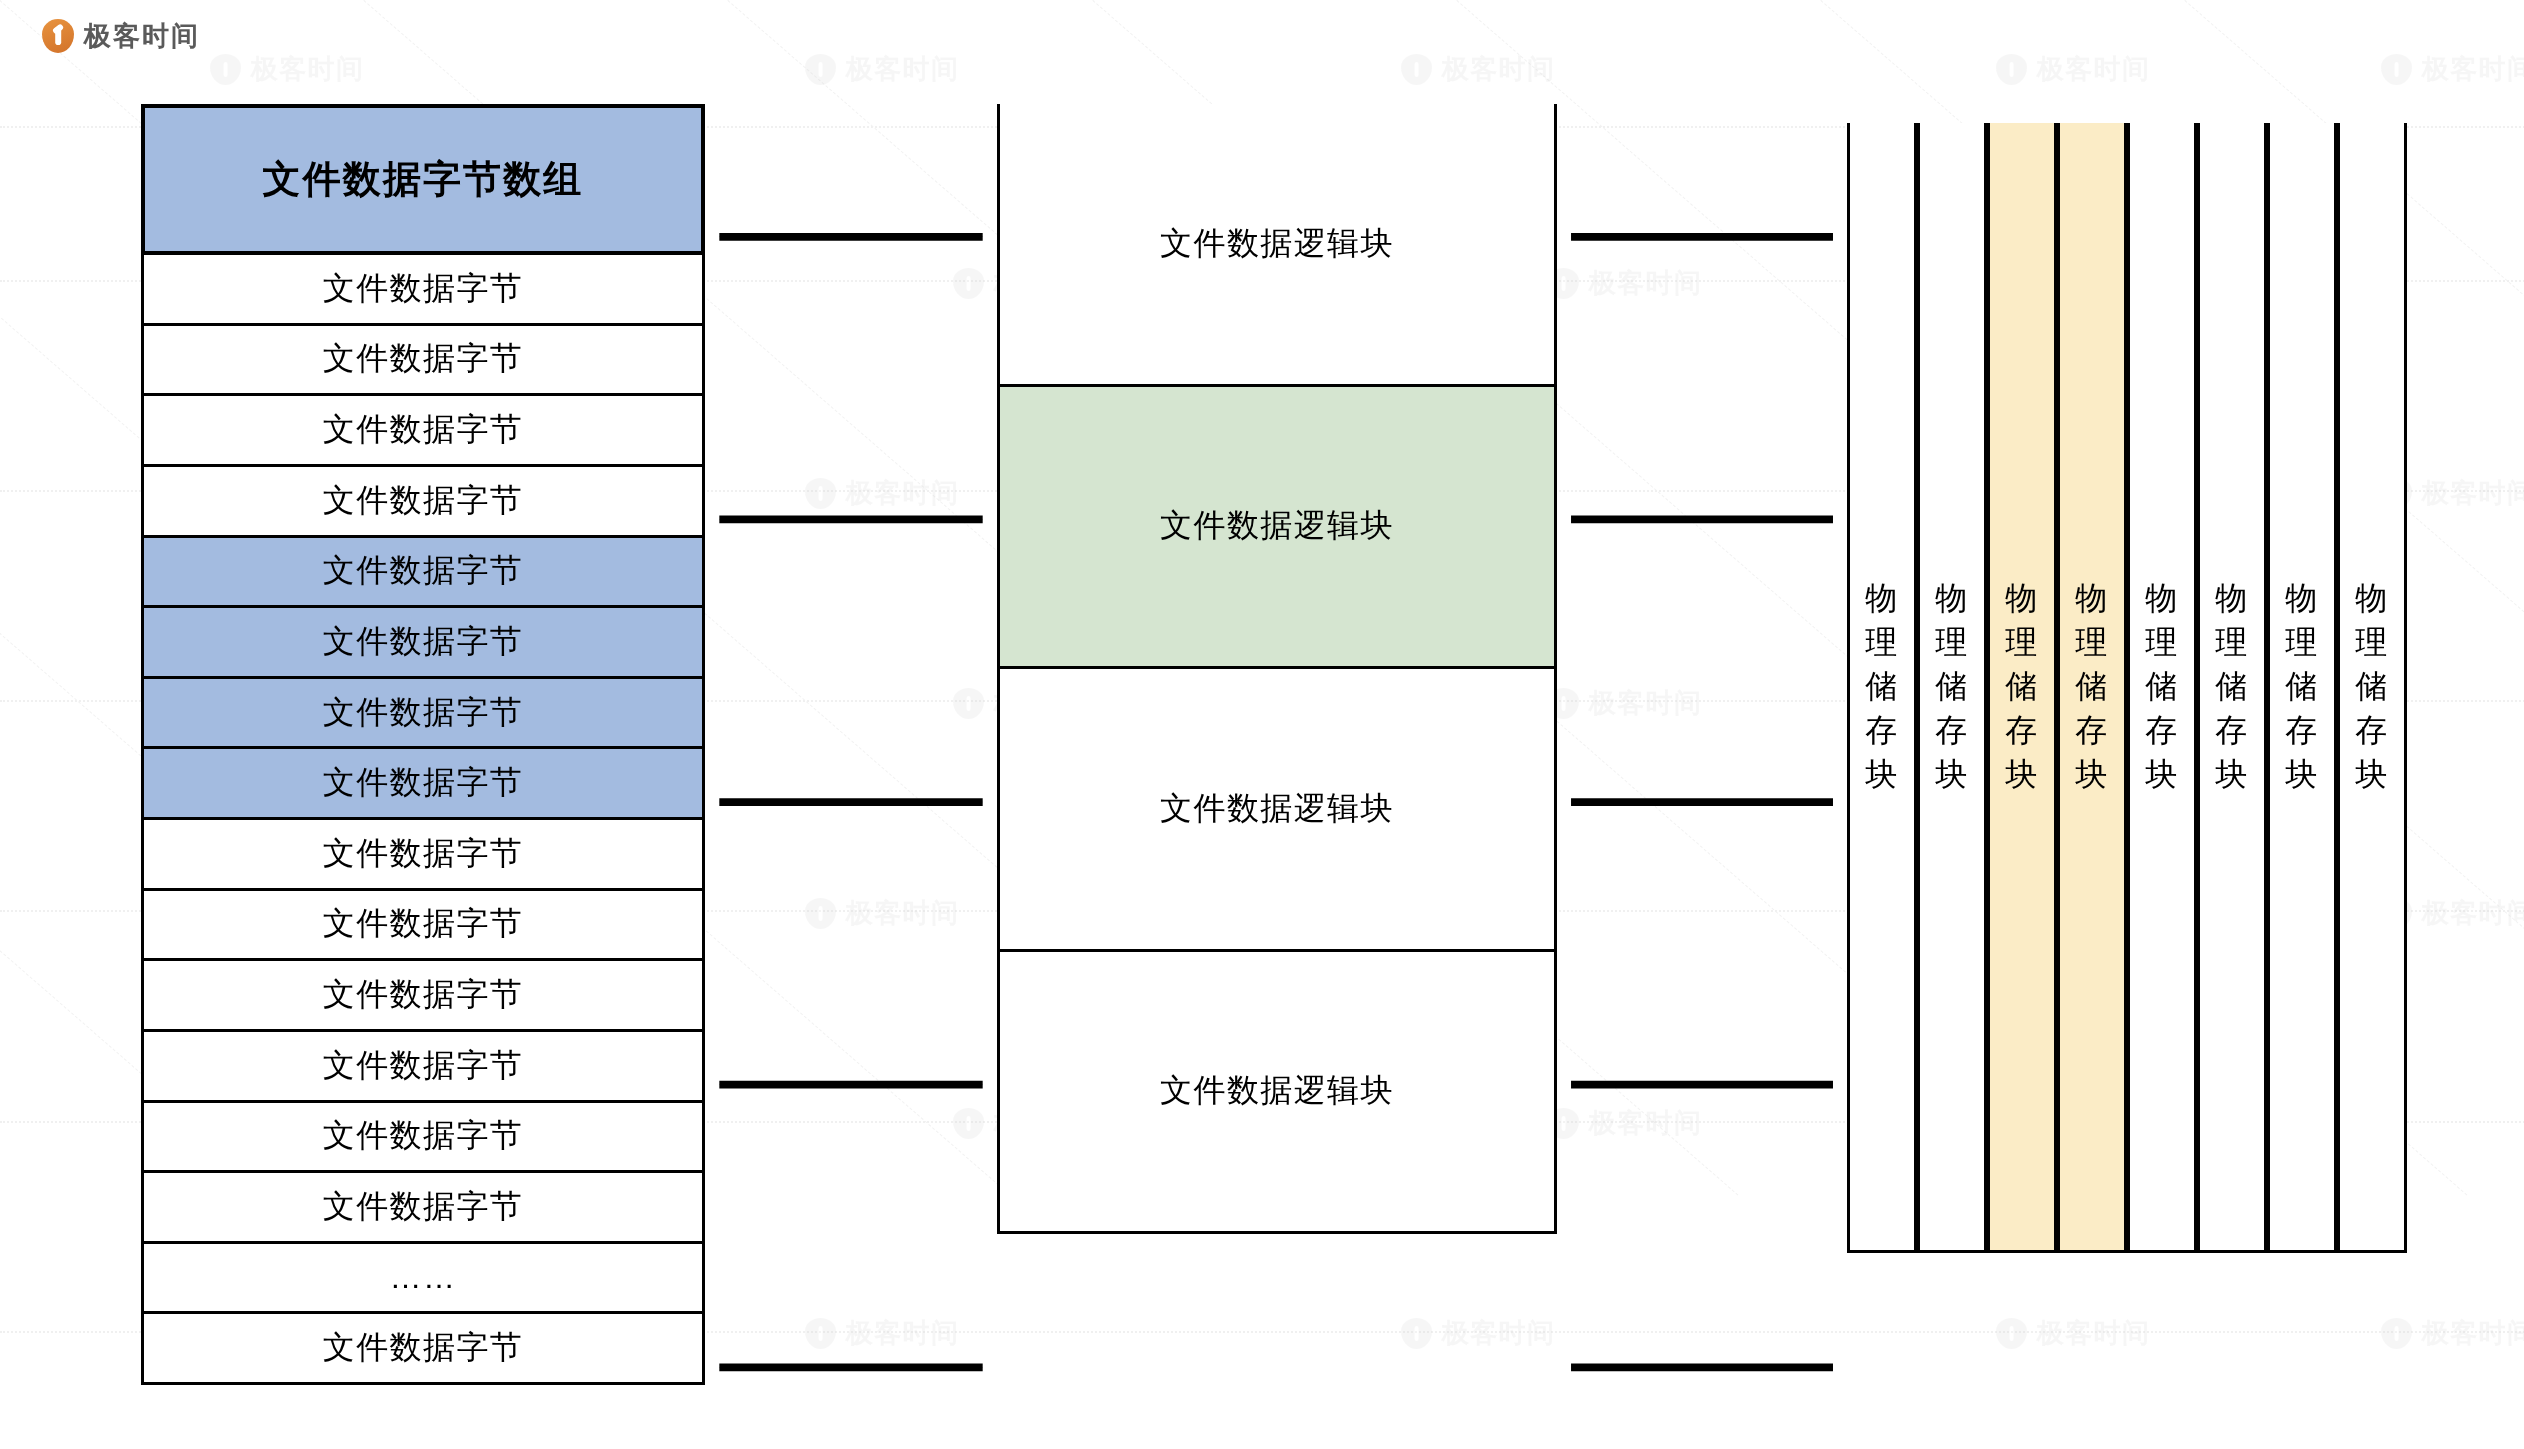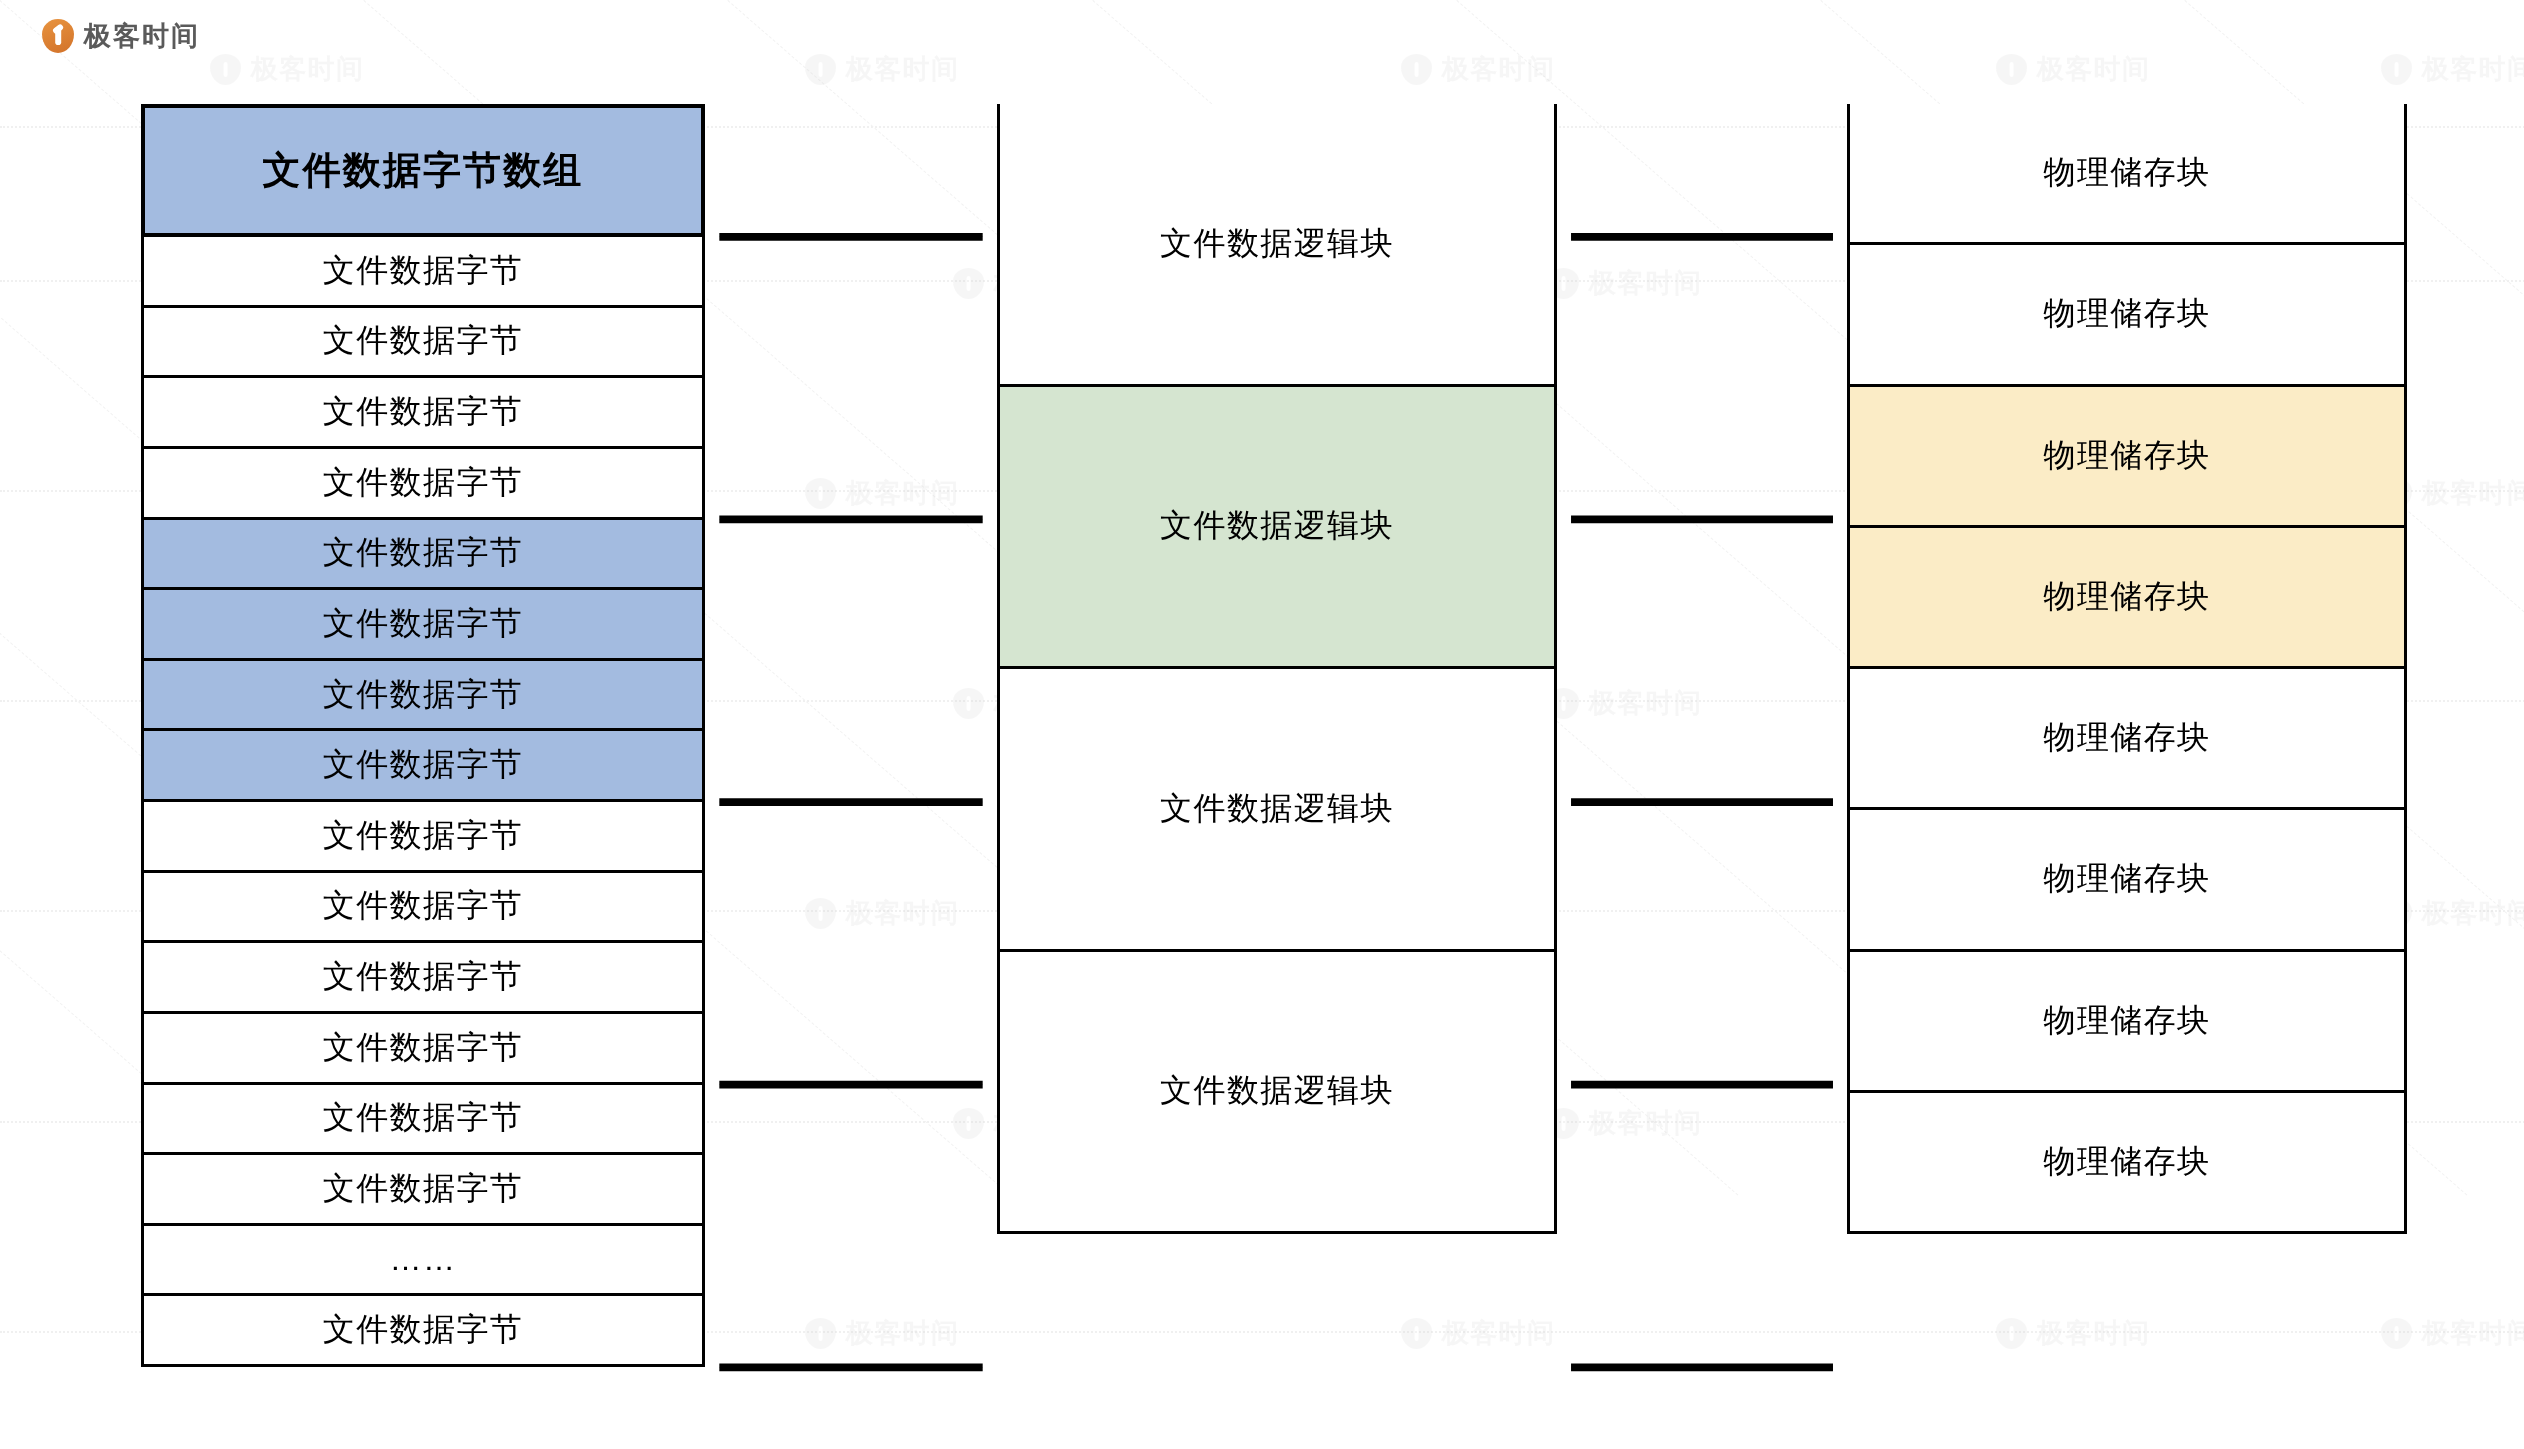--- a/index.html
+++ b/index.html
@@ -324,21 +324,21 @@
     <div class="logo-mark">
       <div class="drop"></div>
       <div class="stem"></div>
       <div class="nub"></div>
     </div>
     <div class="brand-text">极客时间</div>
   </div>
 
   <div id="diagram">
       <div class="column" style="left: 141px; top: 104px; width: 564px;">
-        <div class="col-header" style="height: 133px; background: rgb(163, 187, 224);">文件数据字节数组</div>
+        <div class="col-header" style="height: 151px; background: rgb(163, 187, 224);">文件数据字节数组</div>
         <div style="height: 1130px; display: flex; flex-direction: column;">
           <div class="cell first-cell" style="flex: 1 1 0px; background: rgb(255, 255, 255); border-top: none;">文件数据字节</div>
           <div class="cell" style="flex: 1 1 0px; background: rgb(255, 255, 255);">文件数据字节</div>
           <div class="cell" style="flex: 1 1 0px; background: rgb(255, 255, 255);">文件数据字节</div>
           <div class="cell" style="flex: 1 1 0px; background: rgb(255, 255, 255);">文件数据字节</div>
           <div class="cell" style="flex: 1 1 0px; background: rgb(163, 187, 224);">文件数据字节</div>
           <div class="cell" style="flex: 1 1 0px; background: rgb(163, 187, 224);">文件数据字节</div>
           <div class="cell" style="flex: 1 1 0px; background: rgb(163, 187, 224);">文件数据字节</div>
           <div class="cell" style="flex: 1 1 0px; background: rgb(163, 187, 224);">文件数据字节</div>
           <div class="cell" style="flex: 1 1 0px; background: rgb(255, 255, 255);">文件数据字节</div>
@@ -353,21 +353,21 @@
       </div>
       <div class="column" style="left: 997px; top: 104px; width: 560px;">
         <div style="height: 1130px; display: flex; flex-direction: column;">
           <div class="cell first-cell" style="flex: 1 1 0px; background: rgb(255, 255, 255); border-top: none;">文件数据逻辑块</div>
           <div class="cell" style="flex: 1 1 0px; background: rgb(213, 229, 208);">文件数据逻辑块</div>
           <div class="cell" style="flex: 1 1 0px; background: rgb(255, 255, 255);">文件数据逻辑块</div>
           <div class="cell" style="flex: 1 1 0px; background: rgb(255, 255, 255);">文件数据逻辑块</div>
         </div>
       </div>
       <div class="column" style="left: 1847px; top: 104px; width: 560px;">
-        <div style="height: 1130px; display: flex; flex-direction: column;">
+        <div style="height: 1130px; display: flex;  margin-top: 19px;">
           <div class="cell first-cell" style="flex: 1 1 0px; background: rgb(255, 255, 255); border-top: none;">物理储存块</div>
           <div class="cell" style="flex: 1 1 0px; background: rgb(255, 255, 255);">物理储存块</div>
           <div class="cell" style="flex: 1 1 0px; background: rgb(251, 236, 198);">物理储存块</div>
           <div class="cell" style="flex: 1 1 0px; background: rgb(251, 236, 198);">物理储存块</div>
           <div class="cell" style="flex: 1 1 0px; background: rgb(255, 255, 255);">物理储存块</div>
           <div class="cell" style="flex: 1 1 0px; background: rgb(255, 255, 255);">物理储存块</div>
           <div class="cell" style="flex: 1 1 0px; background: rgb(255, 255, 255);">物理储存块</div>
           <div class="cell" style="flex: 1 1 0px; background: rgb(255, 255, 255);">物理储存块</div>
         </div>
       </div>

